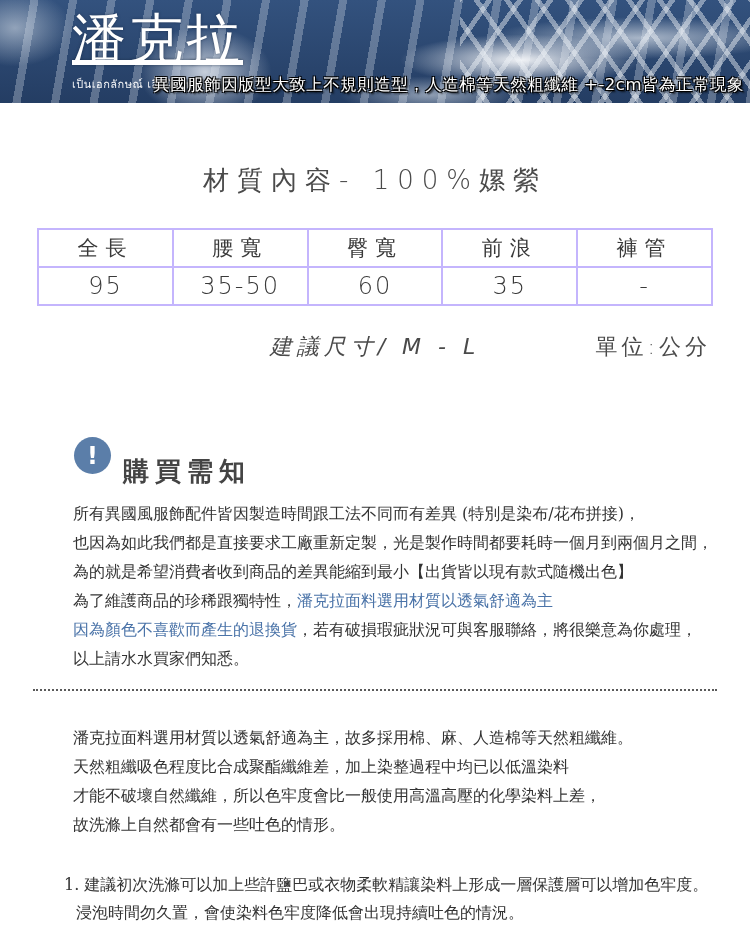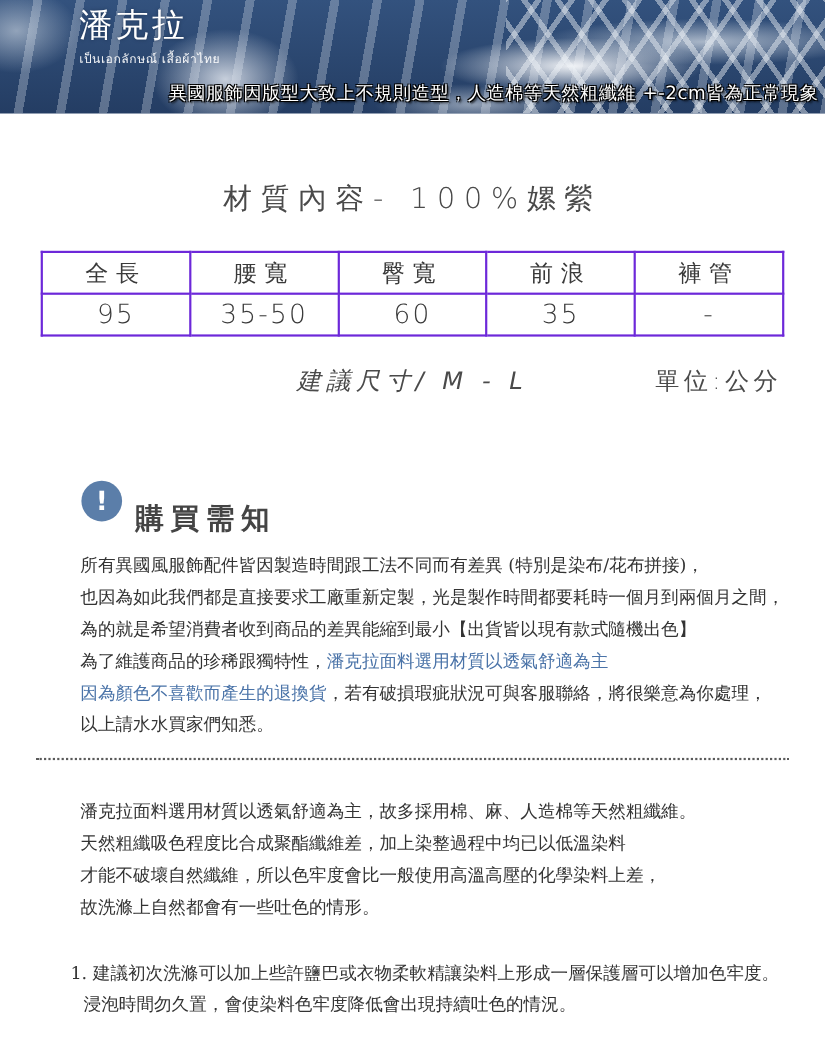--- a/index.html
+++ b/index.html
@@ -33,22 +33,23 @@
     position: absolute; right: 0; top: 0; width: 290px; height: 100%;
     background-image:
       repeating-linear-gradient(55deg, rgba(240,244,248,0) 0 20px, rgba(240,244,248,0.45) 20px 25px),
       repeating-linear-gradient(-55deg, rgba(240,244,248,0) 0 20px, rgba(240,244,248,0.45) 20px 25px);
   }
   .logo {
     position: absolute; left: 72px; top: 4px; color: #ffffff;
     font-family: "DejaVu Sans", "Liberation Sans", sans-serif;
   }
   .logo-zh {
-    font-size: 30px; font-weight: 200; letter-spacing: 3px; line-height: 1.3;
+    font-size: 54px; font-weight: 200; letter-spacing: 3px; line-height: 1.3;
     text-shadow: 0 0 3px rgba(20,35,60,0.6);
+    text-decoration: underline;
   }
   .logo-th {
     font-size: 11px; margin-top: 1px; letter-spacing: 0.5px; opacity: 0.95;
   }
   .header-tagline {
     position: absolute; right: 6px; bottom: 7px;
     font-family: "DejaVu Sans", "Liberation Sans", sans-serif;
     font-size: 16.5px; font-weight: 500; color: #ffffff; letter-spacing: 0.5px;
     text-shadow:
       -1px -1px 0 #000, 1px -1px 0 #000, -1px 1px 0 #000, 1px 1px 0 #000,
@@ -69,21 +70,21 @@
 
   
   .size-table {
     width: 676px;
     margin: 30px auto 0 auto;
     border-collapse: collapse;
     table-layout: fixed;
     font-family: "DejaVu Sans", "Liberation Sans", sans-serif;
   }
   .size-table td {
-    border: 2px solid #6d28d9;
+    border: 2px solid #c4b5fd;
     text-align: center;
     height: 38px;
     font-weight: 200;
     color: #3a3a3a;
   }
   .size-table .hdr td { font-size: 21px; letter-spacing: 7px; }
   .size-table .val td { font-size: 24px; letter-spacing: 2px; }
 
   
   .size-note {

